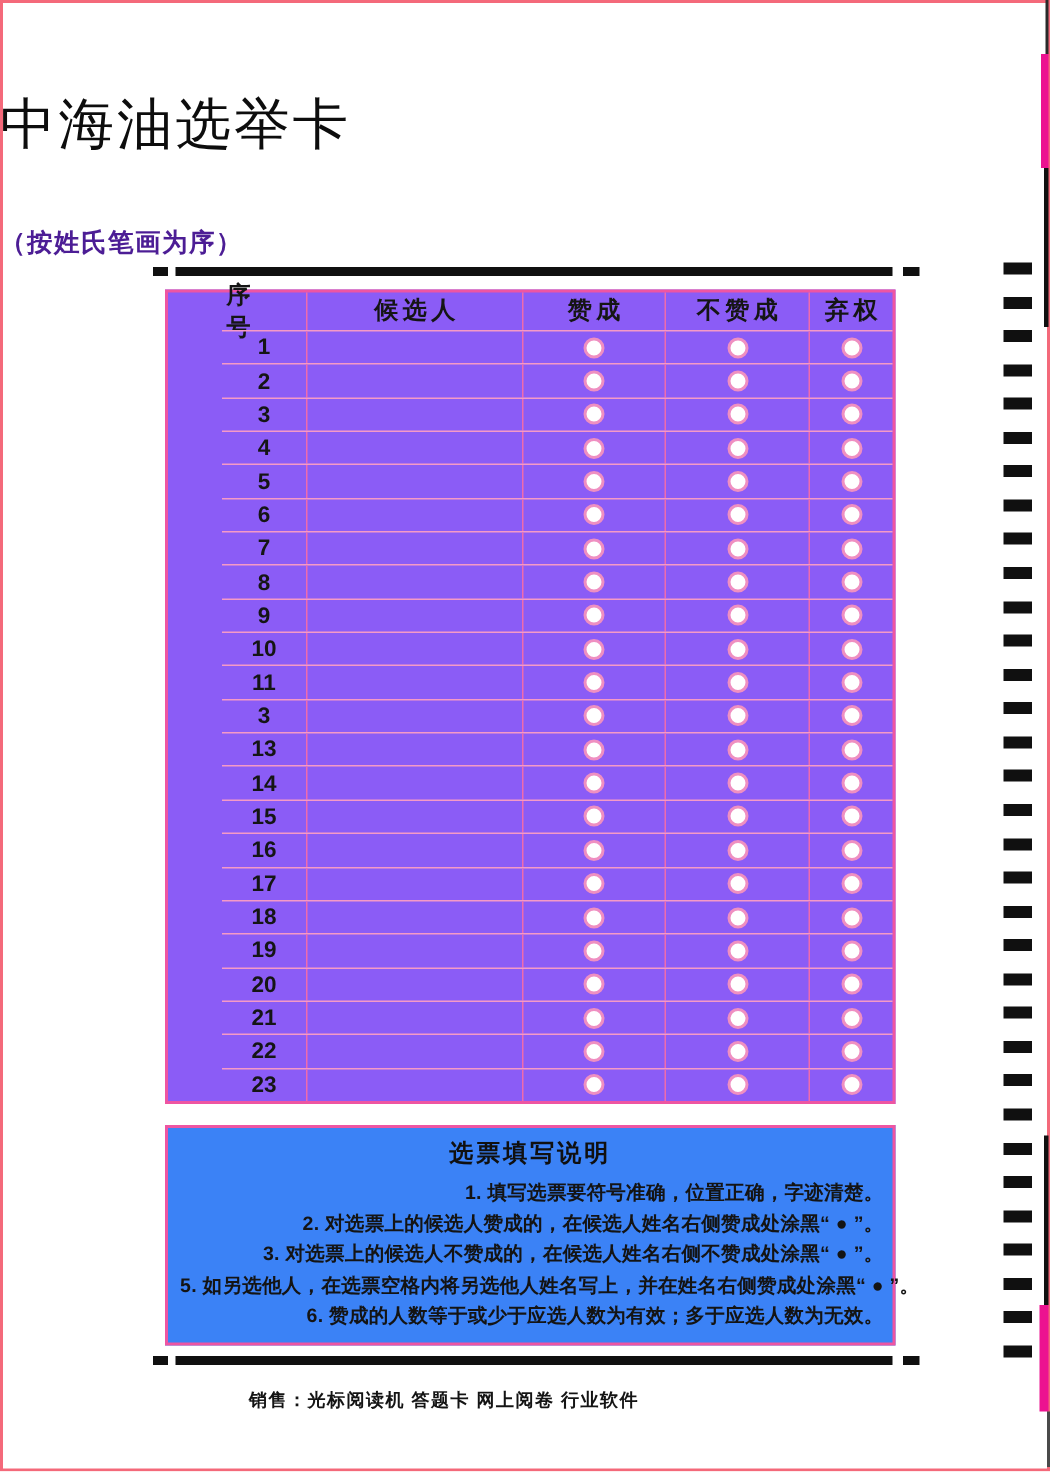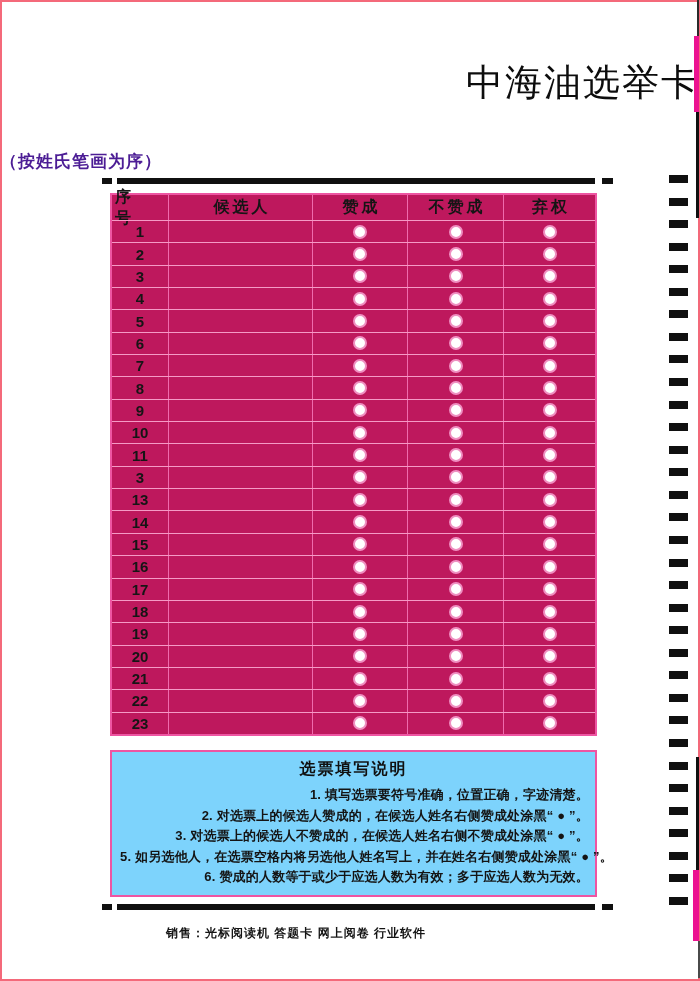--- a/index.html
+++ b/index.html
@@ -6,62 +6,62 @@
   #card{
     position:relative;width:700px;height:981px;background:#ffffff;
     font-family:"Liberation Sans","DejaVu Sans",sans-serif;color:#111;
     overflow:hidden;
   }
   
   .page-border{position:absolute;inset:0;border:2px solid #f4697a;pointer-events:none;}
 
   
   .title{
-    position:absolute;top:58px;left:0;width:100%;text-align:right;
+    position:absolute;top:58px;left:0;width:100%;text-align:left;
     font-family:"Liberation Serif","DejaVu Serif",serif;
     font-size:37px;font-weight:400;letter-spacing:2px;color:#0d0d0d;
   }
   .subtitle{
     position:absolute;top:150px;left:0;width:100%;text-align:left;
     font-size:17px;font-weight:700;letter-spacing:1px;color:#4c1d95;
   }
 
   
   .bar{position:absolute;background:#101010;height:6px;}
   .bar-dash-l{left:102px;width:10px;}
   .bar-main{left:117px;width:478px;}
   .bar-dash-r{left:602px;width:11px;}
   .bar-top{top:178px;}
   .bar-bottom{top:904px;}
 
   
   .tbl{
     position:absolute;left:110px;top:193px;width:487px;height:543px;
     border:2px solid #ee55a2;box-sizing:border-box;
-    display:flex;flex-direction:column;background:#be185d;
+    display:flex;flex-direction:column;background:#8b5cf6;padding-left:36px;
   }
   .thead{display:flex;height:25px;flex:0 0 25px;}
   .trow{display:flex;flex:1;border-top:1px solid #f59ac6;}
   .cell{box-sizing:border-box;display:flex;align-items:center;justify-content:center;}
   .c0{width:56px;}
   .c1{width:144px;border-left:1px solid #ef6bad;}
   .c2{width:95px;border-left:1px solid #ef6bad;}
   .c3{width:96px;border-left:1px solid #ef6bad;}
   .c4{flex:1;border-left:1px solid #ef6bad;}
   .hcell{font-size:16px;font-weight:700;letter-spacing:3px;color:#151515;padding-left:3px;}
   .num{font-size:15px;font-weight:700;color:#151515;}
   .bubble{
     width:14px;height:14px;border-radius:50%;
     border:2px solid #ef8fc1;background:#fff;box-sizing:border-box;
   }
 
   
   .ins-box{
     position:absolute;left:110px;top:750px;width:487px;height:147px;
-    border:2px solid #ee55a2;box-sizing:border-box;background:#7dd3fc;
+    border:2px solid #ee55a2;box-sizing:border-box;background:#3b82f6;
   }
   .ins-title{
     margin-top:7px;text-align:center;font-size:16px;font-weight:700;
     letter-spacing:2px;color:#101010;
   }
   .ins-items{margin-top:5px;padding:0 6px 0 8px;}
   .ins-item{
     font-size:13px;font-weight:700;line-height:20.5px;color:#141414;
     white-space:nowrap;letter-spacing:0.2px;text-align:right;
   }

